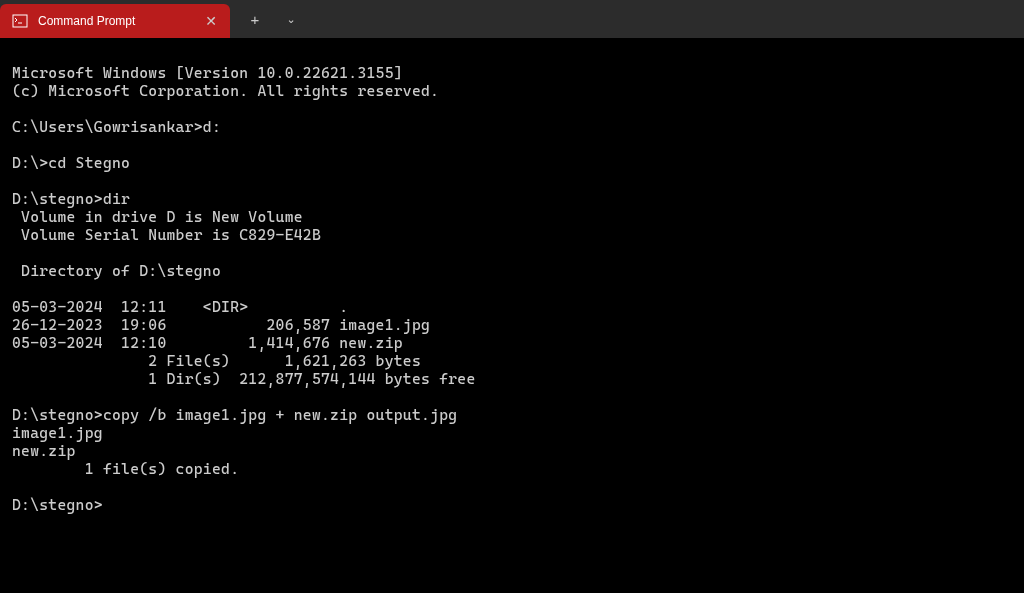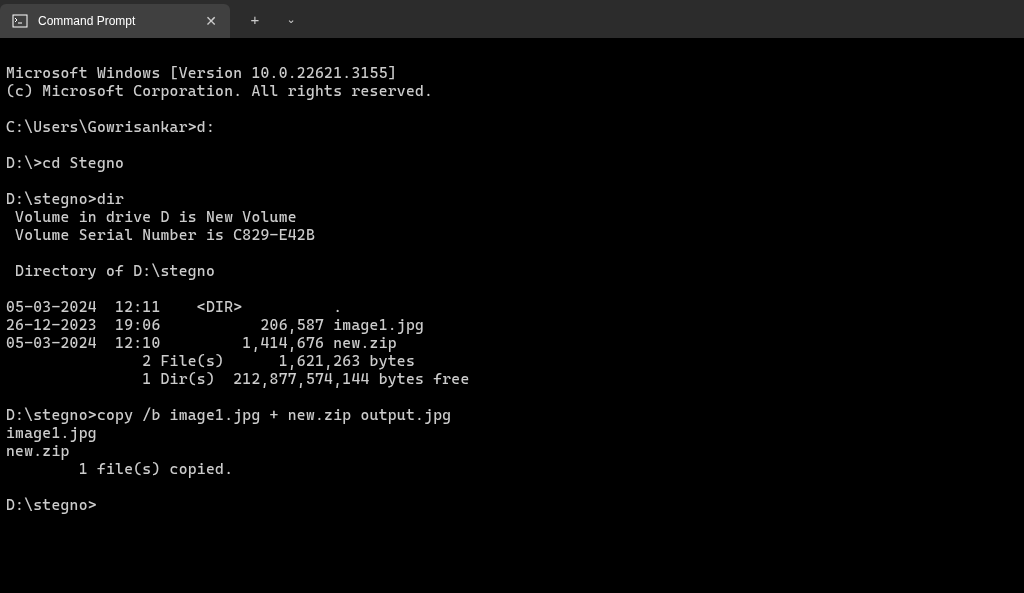--- a/index.html
+++ b/index.html
@@ -15,21 +15,21 @@
       overflow: hidden;
     }
     .titlebar {
       background: #2c2c2c;
       height: 38px;
       display: flex;
       align-items: center;
       padding-left: 0;
     }
     .tab {
-      background: #404040;
+      background: #b91c1c;
       height: 34px;
       display: flex;
       align-items: center;
       padding: 0 10px 0 12px;
       border-top-left-radius: 6px;
       border-top-right-radius: 6px;
       margin-top: 4px;
       gap: 10px;
       min-width: 230px;
     }
@@ -73,21 +73,21 @@
       justify-content: center;
       cursor: pointer;
       font-family: 'Segoe UI', sans-serif;
     }
     .terminal {
       background: #000;
       color: #cccccc;
       font-family: Consolas, 'Cascadia Mono', 'Courier New', monospace;
       font-size: 15px;
       line-height: 18px;
-      padding: 8px 6px;
+      padding: 8px 12px;
       white-space: pre;
       letter-spacing: 0.3px;
     }
   </style>
 </head>
 <body>
 
 <div class="titlebar">
   <div class="tab">
     <span class="tab-icon">

